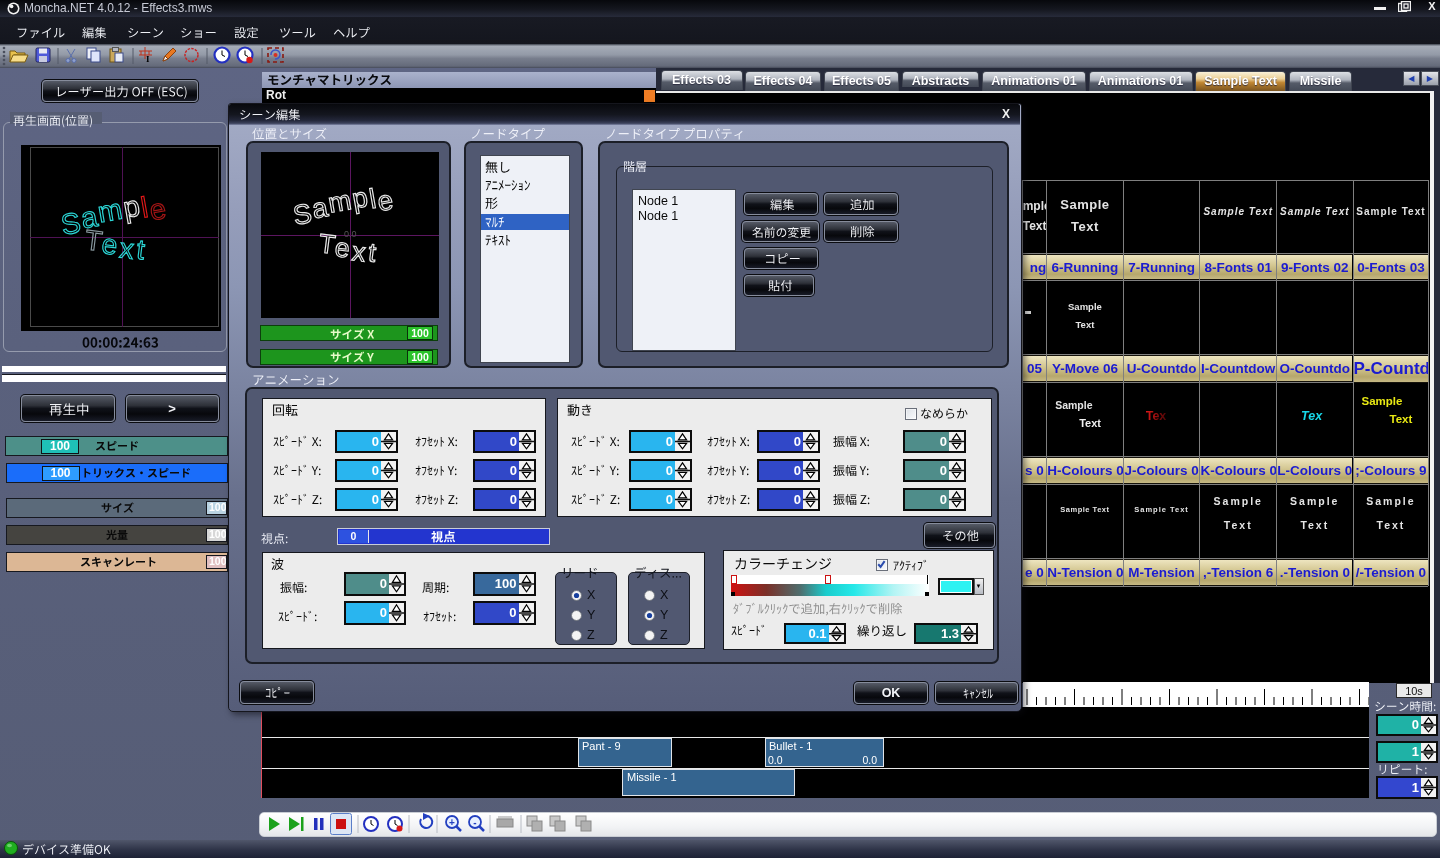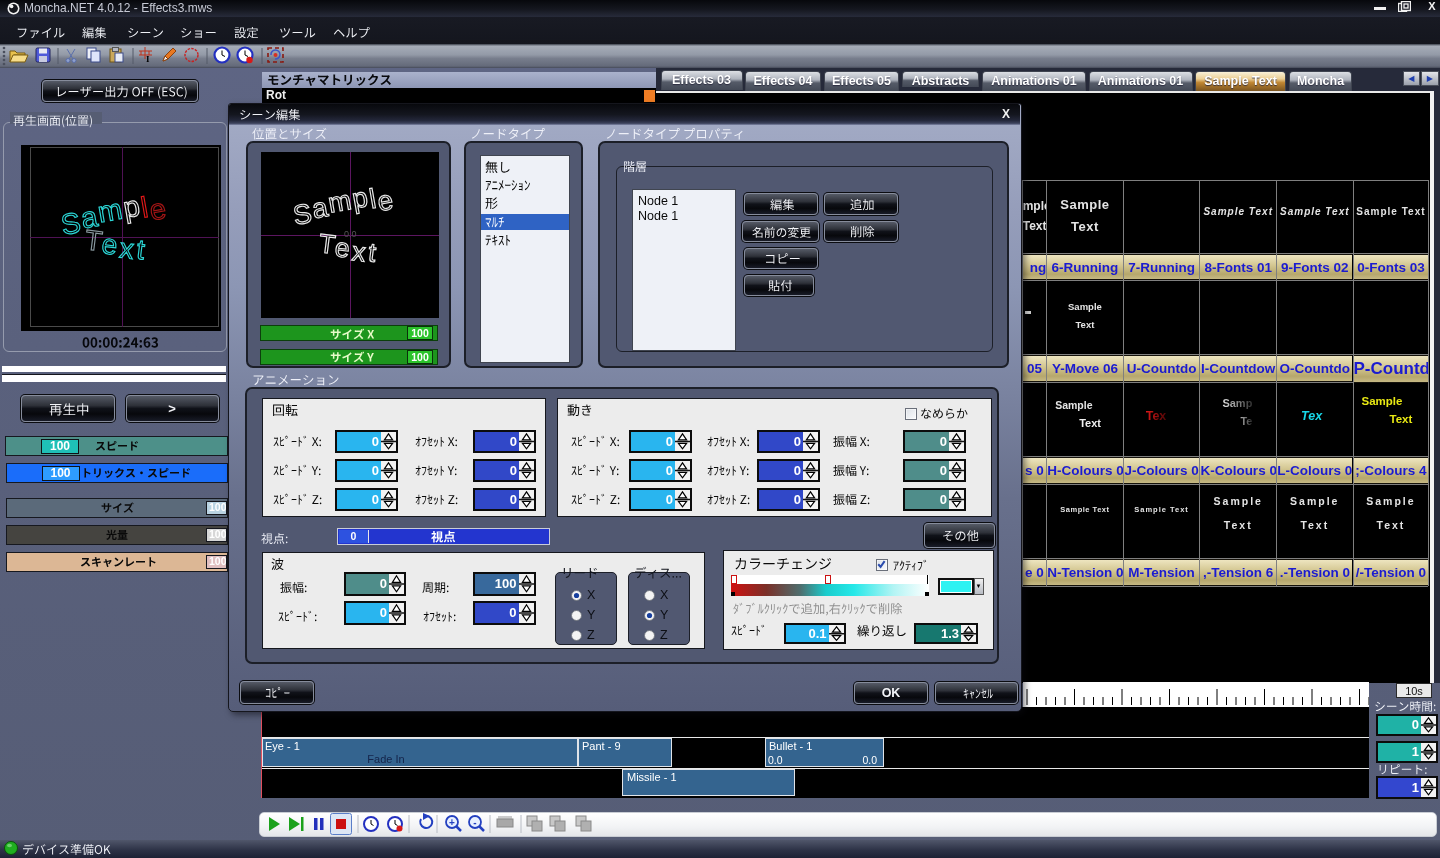--- a/index.html
+++ b/index.html
@@ -180,21 +180,21 @@
 <div style="position:absolute;left:644px;top:90px;width:10.5px;height:11.5px;background:#ef7d24"></div>
 <div style="position:absolute;left:261.5px;top:103px;width:394px;height:580px;background:#000"></div>
 <div style="position:absolute;left:656px;top:68px;width:784px;height:23px;background:#262a3a"></div>
 <div style="position:absolute;left:660.5px;top:70px;width:82px;height:20px;background:linear-gradient(180deg,#dcdfe4,#aeb3bd 42%,#555b68 58%,#434956);border:1px solid #3f4450;border-bottom:none;border-radius:4px 4px 0 0;color:#fff;font-weight:bold;font-size:12.5px;text-align:center;line-height:19px;text-shadow:0 1px 1px rgba(40,40,60,0.9)">Effects 03</div>
 <div style="position:absolute;left:745px;top:71px;width:76px;height:20px;background:linear-gradient(180deg,#dcdfe4,#aeb3bd 42%,#555b68 58%,#434956);border:1px solid #3f4450;border-bottom:none;border-radius:4px 4px 0 0;color:#fff;font-weight:bold;font-size:12.5px;text-align:center;line-height:19px;text-shadow:0 1px 1px rgba(40,40,60,0.9)">Effects 04</div>
 <div style="position:absolute;left:824px;top:71px;width:75px;height:20px;background:linear-gradient(180deg,#dcdfe4,#aeb3bd 42%,#555b68 58%,#434956);border:1px solid #3f4450;border-bottom:none;border-radius:4px 4px 0 0;color:#fff;font-weight:bold;font-size:12.5px;text-align:center;line-height:19px;text-shadow:0 1px 1px rgba(40,40,60,0.9)">Effects 05</div>
 <div style="position:absolute;left:902px;top:71px;width:77px;height:16px;background:linear-gradient(180deg,#dcdfe4,#aeb3bd 42%,#555b68 58%,#434956);border:1px solid #3f4450;border-bottom:none;border-radius:4px 4px 0 0;color:#fff;font-weight:bold;font-size:12.5px;text-align:center;line-height:19px;text-shadow:0 1px 1px rgba(40,40,60,0.9)">Abstracts</div>
 <div style="position:absolute;left:982px;top:71px;width:104px;height:20px;background:linear-gradient(180deg,#dcdfe4,#aeb3bd 42%,#555b68 58%,#434956);border:1px solid #3f4450;border-bottom:none;border-radius:4px 4px 0 0;color:#fff;font-weight:bold;font-size:12.5px;text-align:center;line-height:19px;text-shadow:0 1px 1px rgba(40,40,60,0.9)">Animations 01</div>
 <div style="position:absolute;left:1088.5px;top:71px;width:104px;height:20px;background:linear-gradient(180deg,#dcdfe4,#aeb3bd 42%,#555b68 58%,#434956);border:1px solid #3f4450;border-bottom:none;border-radius:4px 4px 0 0;color:#fff;font-weight:bold;font-size:12.5px;text-align:center;line-height:19px;text-shadow:0 1px 1px rgba(40,40,60,0.9)">Animations 01</div>
 <div style="position:absolute;left:1195px;top:71px;width:91px;height:20px;background:linear-gradient(180deg,#f8f0d8,#ecd096 36%,#c08632 56%,#7a5420);border:1px solid #3f4450;border-bottom:none;border-radius:4px 4px 0 0;color:#fff;font-weight:bold;font-size:12.5px;text-align:center;line-height:19px;text-shadow:0 1px 1px rgba(40,40,60,0.9)">Sample Text</div>
-<div style="position:absolute;left:1289px;top:71px;width:63px;height:20px;background:linear-gradient(180deg,#dcdfe4,#aeb3bd 42%,#555b68 58%,#434956);border:1px solid #3f4450;border-bottom:none;border-radius:4px 4px 0 0;color:#fff;font-weight:bold;font-size:12.5px;text-align:center;line-height:19px;text-shadow:0 1px 1px rgba(40,40,60,0.9)">Moncha</div>
+<div style="position:absolute;left:1289px;top:71px;width:63px;height:20px;background:linear-gradient(180deg,#dcdfe4,#aeb3bd 42%,#555b68 58%,#434956);border:1px solid #3f4450;border-bottom:none;border-radius:4px 4px 0 0;color:#fff;font-weight:bold;font-size:12.5px;text-align:center;line-height:19px;text-shadow:0 1px 1px rgba(40,40,60,0.9)">Missile</div>
 <div style="position:absolute;left:1402.5px;top:70.5px;width:17.5px;height:15px;background:linear-gradient(180deg,#e3e5ea,#9ba0ab);border:1px solid #4a4f5a;color:#1f3fae;font-size:8px;text-align:center;line-height:14px">◀</div>
 <div style="position:absolute;left:1421px;top:70.5px;width:17.5px;height:15px;background:linear-gradient(180deg,#e3e5ea,#9ba0ab);border:1px solid #4a4f5a;color:#1f3fae;font-size:8px;text-align:center;line-height:14px">▶</div>
 <div style="position:absolute;left:656px;top:91px;width:777.5px;height:592px;background:#000;border-top:2px solid #e8e8e8"></div>
 <div style="position:absolute;left:1429.5px;top:91px;width:4px;height:592px;background:#f2f2f2"></div>
 <div style="position:absolute;left:1433.5px;top:91px;width:6.5px;height:592px;background:#262a3a"></div>
 <div style="position:absolute;left:1021.7px;top:179.5px;width:1px;height:406px;background:#7f7f7f"></div>
 <div style="position:absolute;left:1046.2px;top:179.5px;width:1px;height:406px;background:#7f7f7f"></div>
 <div style="position:absolute;left:1122.7px;top:179.5px;width:1px;height:406px;background:#7f7f7f"></div>
 <div style="position:absolute;left:1199.4px;top:179.5px;width:1px;height:406px;background:#7f7f7f"></div>
 <div style="position:absolute;left:1276.1px;top:179.5px;width:1px;height:406px;background:#7f7f7f"></div>
@@ -219,21 +219,21 @@
 <div style="position:absolute;left:1047.2px;top:355.1px;width:75.5px;height:26.8px;background:linear-gradient(180deg,#eee5c0 0%,#d2c58f 45%,#b6a76c 80%,#c6b984 100%);border-top:1px solid #15120a;border-bottom:1px solid #15120a;color:#1b1bd0;font-weight:bold;font-size:13.5px;text-align:center;line-height:26.8px;overflow:hidden;white-space:nowrap">Y-Move 06</div>
 <div style="position:absolute;left:1123.7px;top:355.1px;width:75.7px;height:26.8px;background:linear-gradient(180deg,#eee5c0 0%,#d2c58f 45%,#b6a76c 80%,#c6b984 100%);border-top:1px solid #15120a;border-bottom:1px solid #15120a;color:#1b1bd0;font-weight:bold;font-size:13.5px;text-align:center;line-height:26.8px;overflow:hidden;white-space:nowrap">U-Countdo</div>
 <div style="position:absolute;left:1200.4px;top:355.1px;width:75.7px;height:26.8px;background:linear-gradient(180deg,#eee5c0 0%,#d2c58f 45%,#b6a76c 80%,#c6b984 100%);border-top:1px solid #15120a;border-bottom:1px solid #15120a;color:#1b1bd0;font-weight:bold;font-size:13.5px;text-align:center;line-height:26.8px;overflow:hidden;white-space:nowrap">I-Countdow</div>
 <div style="position:absolute;left:1277.1px;top:355.1px;width:75.4px;height:26.8px;background:linear-gradient(180deg,#eee5c0 0%,#d2c58f 45%,#b6a76c 80%,#c6b984 100%);border-top:1px solid #15120a;border-bottom:1px solid #15120a;color:#1b1bd0;font-weight:bold;font-size:13.5px;text-align:center;line-height:26.8px;overflow:hidden;white-space:nowrap">O-Countdo</div>
 <div style="position:absolute;left:1353.5px;top:355.1px;width:74.9px;height:28px;background:linear-gradient(180deg,#eee5c0 0%,#d2c58f 45%,#b6a76c 80%,#c6b984 100%);border-top:1px solid #15120a;border-bottom:1px solid #15120a;color:#1b1bd0;font-weight:bold;font-size:17px;text-align:center;line-height:26.8px;overflow:hidden;white-space:nowrap">P-Countdo</div>
 <div style="position:absolute;left:1022.7px;top:457px;width:23.5px;height:26.5px;background:linear-gradient(180deg,#eee5c0 0%,#d2c58f 45%,#b6a76c 80%,#c6b984 100%);border-top:1px solid #15120a;border-bottom:1px solid #15120a;color:#1b1bd0;font-weight:bold;font-size:13.5px;text-align:center;line-height:26.5px;overflow:hidden;white-space:nowrap">s 0</div>
 <div style="position:absolute;left:1047.2px;top:457px;width:75.5px;height:26.5px;background:linear-gradient(180deg,#eee5c0 0%,#d2c58f 45%,#b6a76c 80%,#c6b984 100%);border-top:1px solid #15120a;border-bottom:1px solid #15120a;color:#1b1bd0;font-weight:bold;font-size:13.5px;text-align:center;line-height:26.5px;overflow:hidden;white-space:nowrap">H-Colours 0</div>
 <div style="position:absolute;left:1123.7px;top:457px;width:75.7px;height:26.5px;background:linear-gradient(180deg,#eee5c0 0%,#d2c58f 45%,#b6a76c 80%,#c6b984 100%);border-top:1px solid #15120a;border-bottom:1px solid #15120a;color:#1b1bd0;font-weight:bold;font-size:13.5px;text-align:center;line-height:26.5px;overflow:hidden;white-space:nowrap">J-Colours 0</div>
 <div style="position:absolute;left:1200.4px;top:457px;width:75.7px;height:26.5px;background:linear-gradient(180deg,#eee5c0 0%,#d2c58f 45%,#b6a76c 80%,#c6b984 100%);border-top:1px solid #15120a;border-bottom:1px solid #15120a;color:#1b1bd0;font-weight:bold;font-size:13.5px;text-align:center;line-height:26.5px;overflow:hidden;white-space:nowrap">K-Colours 0</div>
 <div style="position:absolute;left:1277.1px;top:457px;width:75.4px;height:26.5px;background:linear-gradient(180deg,#eee5c0 0%,#d2c58f 45%,#b6a76c 80%,#c6b984 100%);border-top:1px solid #15120a;border-bottom:1px solid #15120a;color:#1b1bd0;font-weight:bold;font-size:13.5px;text-align:center;line-height:26.5px;overflow:hidden;white-space:nowrap">L-Colours 0</div>
-<div style="position:absolute;left:1353.5px;top:457px;width:74.9px;height:26.5px;background:linear-gradient(180deg,#eee5c0 0%,#d2c58f 45%,#b6a76c 80%,#c6b984 100%);border-top:1px solid #15120a;border-bottom:1px solid #15120a;color:#1b1bd0;font-weight:bold;font-size:13.5px;text-align:center;line-height:26.5px;overflow:hidden;white-space:nowrap">;-Colours 4</div>
+<div style="position:absolute;left:1353.5px;top:457px;width:74.9px;height:26.5px;background:linear-gradient(180deg,#eee5c0 0%,#d2c58f 45%,#b6a76c 80%,#c6b984 100%);border-top:1px solid #15120a;border-bottom:1px solid #15120a;color:#1b1bd0;font-weight:bold;font-size:13.5px;text-align:center;line-height:26.5px;overflow:hidden;white-space:nowrap">;-Colours 9</div>
 <div style="position:absolute;left:1022.7px;top:559px;width:23.5px;height:26.5px;background:linear-gradient(180deg,#eee5c0 0%,#d2c58f 45%,#b6a76c 80%,#c6b984 100%);border-top:1px solid #15120a;border-bottom:1px solid #15120a;color:#1b1bd0;font-weight:bold;font-size:13.5px;text-align:center;line-height:26.5px;overflow:hidden;white-space:nowrap">e 0</div>
 <div style="position:absolute;left:1047.2px;top:559px;width:75.5px;height:26.5px;background:linear-gradient(180deg,#eee5c0 0%,#d2c58f 45%,#b6a76c 80%,#c6b984 100%);border-top:1px solid #15120a;border-bottom:1px solid #15120a;color:#1b1bd0;font-weight:bold;font-size:13.5px;text-align:center;line-height:26.5px;overflow:hidden;white-space:nowrap">N-Tension 0</div>
 <div style="position:absolute;left:1123.7px;top:559px;width:75.7px;height:26.5px;background:linear-gradient(180deg,#eee5c0 0%,#d2c58f 45%,#b6a76c 80%,#c6b984 100%);border-top:1px solid #15120a;border-bottom:1px solid #15120a;color:#1b1bd0;font-weight:bold;font-size:13.5px;text-align:center;line-height:26.5px;overflow:hidden;white-space:nowrap">M-Tension</div>
 <div style="position:absolute;left:1200.4px;top:559px;width:75.7px;height:26.5px;background:linear-gradient(180deg,#eee5c0 0%,#d2c58f 45%,#b6a76c 80%,#c6b984 100%);border-top:1px solid #15120a;border-bottom:1px solid #15120a;color:#1b1bd0;font-weight:bold;font-size:13.5px;text-align:center;line-height:26.5px;overflow:hidden;white-space:nowrap">,-Tension 6</div>
 <div style="position:absolute;left:1277.1px;top:559px;width:75.4px;height:26.5px;background:linear-gradient(180deg,#eee5c0 0%,#d2c58f 45%,#b6a76c 80%,#c6b984 100%);border-top:1px solid #15120a;border-bottom:1px solid #15120a;color:#1b1bd0;font-weight:bold;font-size:13.5px;text-align:center;line-height:26.5px;overflow:hidden;white-space:nowrap">.-Tension 0</div>
 <div style="position:absolute;left:1353.5px;top:559px;width:74.9px;height:26.5px;background:linear-gradient(180deg,#eee5c0 0%,#d2c58f 45%,#b6a76c 80%,#c6b984 100%);border-top:1px solid #15120a;border-bottom:1px solid #15120a;color:#1b1bd0;font-weight:bold;font-size:13.5px;text-align:center;line-height:26.5px;overflow:hidden;white-space:nowrap">/-Tension 0</div>
 <div style="position:absolute;left:1022.7px;top:180.5px;width:23.5px;height:72.5px;overflow:hidden">
       <div style="position:absolute;left:0;top:18px;width:100%;text-align:center;color:#e4e4e4;font-size:12px;font-weight:bold;">mple</div>
       <div style="position:absolute;left:0;top:38px;width:100%;text-align:center;color:#e4e4e4;font-size:12px;font-weight:bold;">Text</div>
     </div>
@@ -256,24 +256,20 @@
 <div style="position:absolute;left:1047.2px;top:281.1px;width:75.5px;height:73px;overflow:hidden">
       <div style="position:absolute;left:0;top:20px;width:100%;text-align:center;color:#e4e4e4;font-size:9.5px;font-weight:bold;">Sample</div>
       <div style="position:absolute;left:0;top:38px;width:100%;text-align:center;color:#e4e4e4;font-size:9.5px;font-weight:bold;">Text</div>
     </div>
 <div style="position:absolute;left:1047.2px;top:382.9px;width:75.5px;height:73.1px;overflow:hidden">
       <div style="position:absolute;left:8px;top:16px;width:100%;color:#e4e4e4;font-size:10.5px;font-weight:bold">Sample</div>
       <div style="position:absolute;left:32px;top:34px;color:#f0f0f0;font-size:11px;font-weight:bold">Text</div>
     </div>
 <div style="position:absolute;left:1123.7px;top:382.9px;width:75.7px;height:73.1px;overflow:hidden">
       <div style="position:absolute;left:22px;top:26px;font-size:12.5px;font-weight:bold;background:linear-gradient(90deg,#e01818,#500505);-webkit-background-clip:text;color:transparent">Tex</div>
-    </div>
-<div style="position:absolute;left:1200.4px;top:382.9px;width:75.7px;height:73.1px;overflow:hidden">
-      <div style="position:absolute;left:22px;top:14px;font-size:11px;font-weight:bold;background:linear-gradient(90deg,#e8e8e8,#303030);-webkit-background-clip:text;color:transparent">Samp</div>
-      <div style="position:absolute;left:40px;top:32px;font-size:11px;font-weight:bold;background:linear-gradient(90deg,#b8b8b8,#282828);-webkit-background-clip:text;color:transparent">Te</div>
     </div>
 <div style="position:absolute;left:1277.1px;top:382.9px;width:75.4px;height:73.1px;overflow:hidden">
       <div style="position:absolute;left:24px;top:26px;color:#18d8e8;font-size:12.5px;font-weight:bold;font-style:italic">Tex</div>
     </div>
 <div style="position:absolute;left:1353.5px;top:382.9px;width:74.9px;height:73.1px;overflow:hidden">
       <div style="position:absolute;left:8px;top:12px;color:#e8e813;font-size:11.5px;font-weight:bold">Sample</div>
       <div style="position:absolute;left:36px;top:30px;color:#e8e813;font-size:11.5px;font-weight:bold">Text</div>
     </div>
 <div style="position:absolute;left:1047.2px;top:484.5px;width:75.5px;height:73.5px;overflow:hidden">
       <div style="position:absolute;left:0;top:20px;width:100%;text-align:center;color:#e4e4e4;font-size:7.5px;font-weight:bold;letter-spacing:0.5px">Sample Text</div>
@@ -330,24 +326,20 @@
       <line x1="308" y1="15" x2="308" y2="23" stroke="#000"></line>
       <line x1="317.5" y1="15" x2="317.5" y2="23" stroke="#000"></line>
       <line x1="327" y1="15" x2="327" y2="23" stroke="#000"></line>
       <line x1="336.5" y1="7" x2="336.5" y2="23" stroke="#000"></line>
       <line x1="346" y1="15" x2="346" y2="23" stroke="#000"></line>
     </svg>
 <div style="position:absolute;left:262px;top:707px;width:1107px;height:91px;background:#000"></div>
 <div style="position:absolute;left:260.5px;top:712px;width:1.5px;height:86px;background:#e04f5e"></div>
 <div style="position:absolute;left:262px;top:736.5px;width:1107px;height:1.5px;background:#e8e8e8"></div>
 <div style="position:absolute;left:262px;top:767.5px;width:1107px;height:1.5px;background:#e8e8e8"></div>
-<div style="position:absolute;left:262px;top:738px;width:316px;height:29px;background:#34648f;border:1px solid #dfe3e8;color:#fff;font-size:11px">
-      <div style="position:absolute;left:2px;top:1px">Eye - 1</div>
-      <div style="position:absolute;left:0;top:14px;width:246px;text-align:center;color:#14244a">Fade In</div>
-    </div>
 <div style="position:absolute;left:578px;top:738px;width:94px;height:29px;background:#34648f;border:1px solid #dfe3e8;color:#fff;font-size:11px">
       <div style="position:absolute;left:3px;top:1px">Pant - 9</div>
     </div>
 <div style="position:absolute;left:765px;top:738px;width:119px;height:29px;background:#34648f;border:1px solid #dfe3e8;color:#fff;font-size:11px">
       <div style="position:absolute;left:3px;top:1px">Bullet - 1</div>
       <div style="position:absolute;left:2px;top:15px;font-size:10.5px">0.0</div>
       <div style="position:absolute;right:6px;top:15px;font-size:10.5px">0.0</div>
     </div>
 <div style="position:absolute;left:622px;top:769px;width:173px;height:27px;background:#34648f;border:1px solid #dfe3e8;color:#fff;font-size:11px">
       <div style="position:absolute;left:4px;top:1px">Missile - 1</div>

